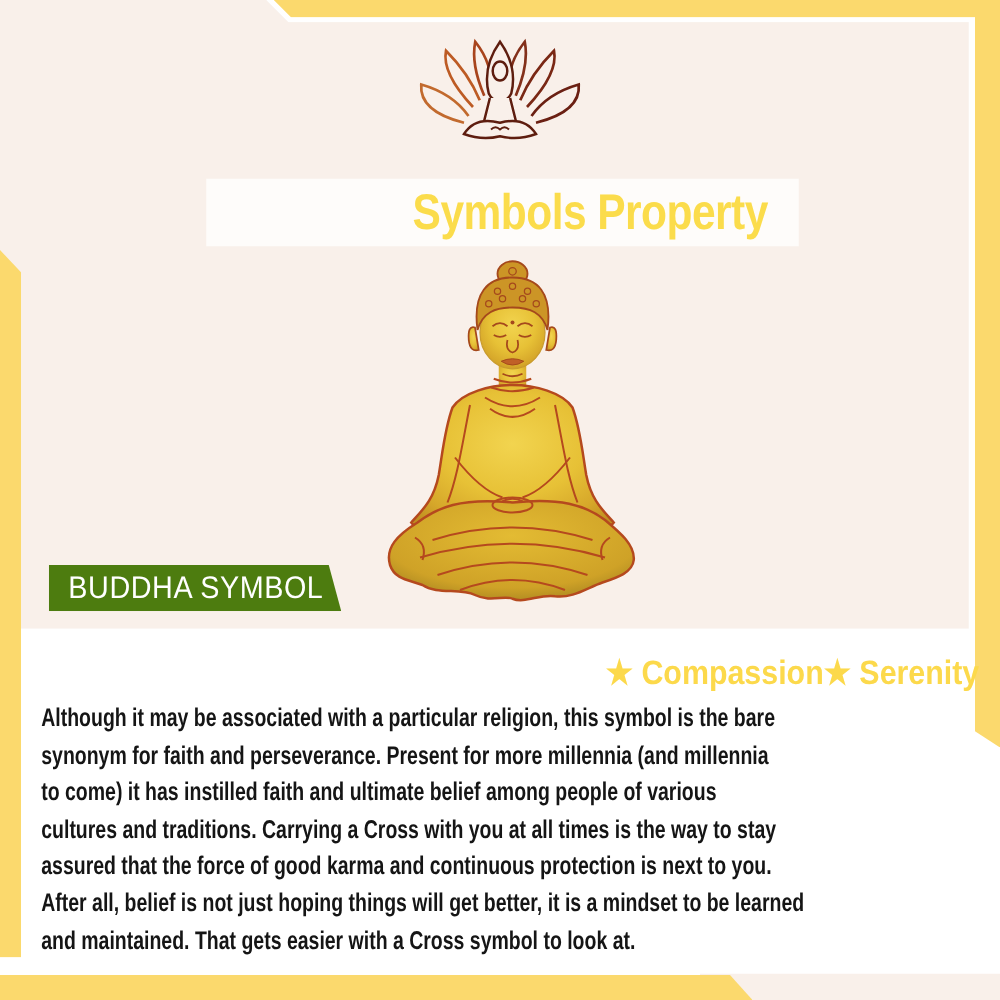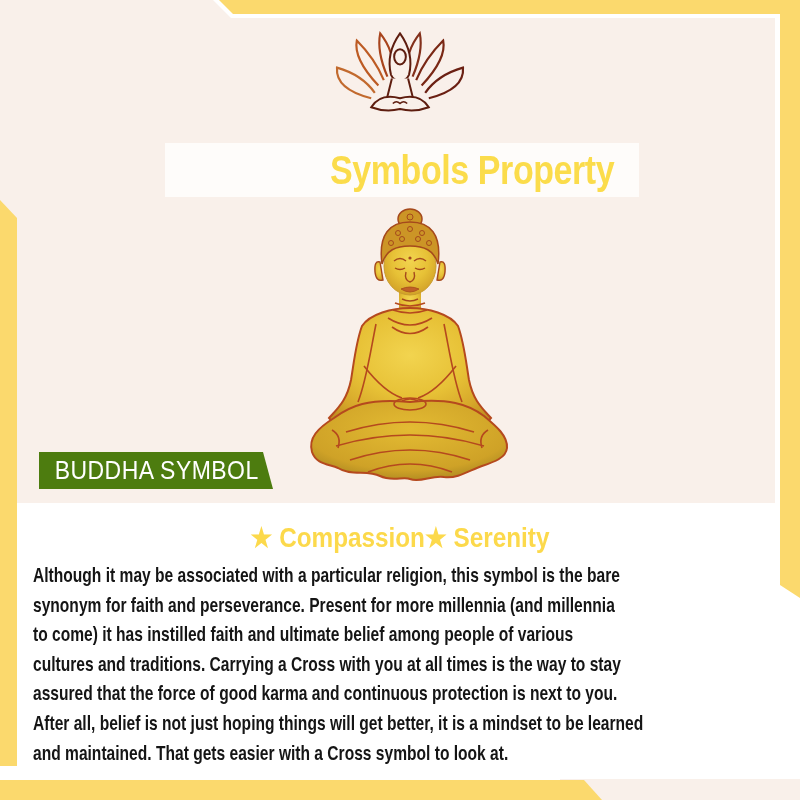--- a/index.html
+++ b/index.html
@@ -50,21 +50,21 @@
     clip-path:polygon(0 0,224px 0,234px 37px,0 37px);
     margin-left:20px;
   }
   .badge-label{
     display:inline-block;color:#ffffff;font-size:25px;line-height:37px;
     padding-left:17px;letter-spacing:0.5px;white-space:nowrap;
     transform:scaleX(0.92);transform-origin:left center;
   }
   
   .props-heading{
-    position:absolute;left:0;top:522px;width:800px;text-align:center;
+    position:absolute;left:0;top:522px;width:800px;text-align:right;
     font-size:27px;font-weight:700;color:#fcd94b;white-space:nowrap;
   }
   .props-heading .inner{display:inline-block;transform:scaleX(0.9);transform-origin:center;}
   
   .description{
     position:absolute;left:33px;top:560px;width:980px;
     transform:scaleX(0.76);transform-origin:left top;
     color:#151515;font-size:20.5px;font-weight:700;line-height:29.6px;
   }
   .description div{white-space:nowrap;}

